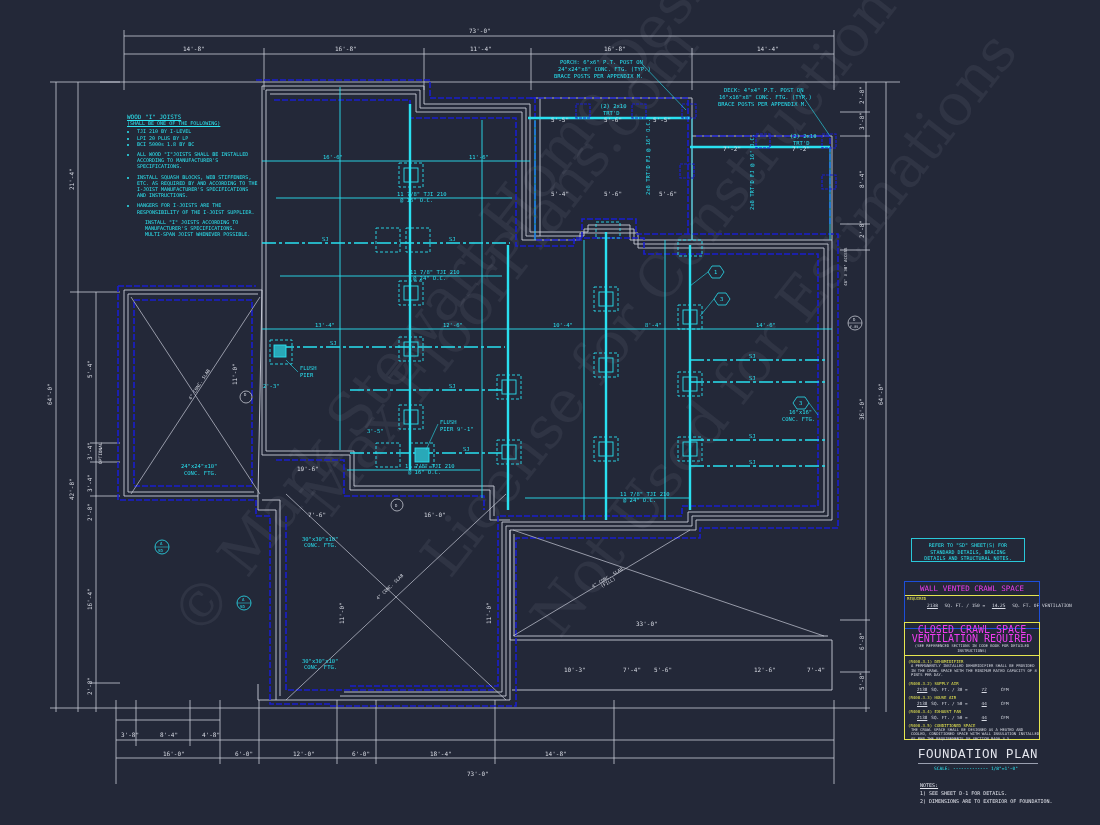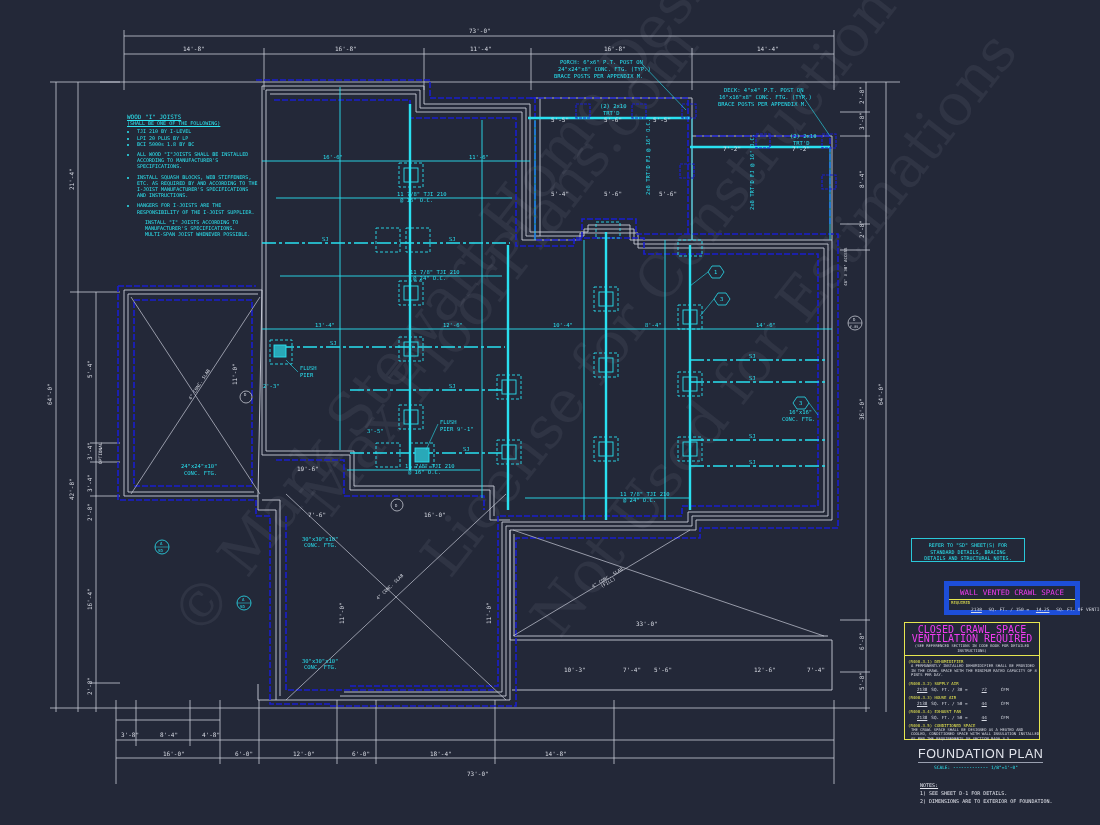--- a/index.html
+++ b/index.html
@@ -8,35 +8,35 @@
   .dim { fill:#d8dbe4; font-size:6px; font-family:"DejaVu Sans Mono", monospace; }
   .cy { fill:#29e0f0; font-size:5.5px; font-family:"DejaVu Sans Mono", monospace; }
   .wm { fill:rgba(210,215,230,0.07); font-family:"DejaVu Serif", serif; font-size:58px; }
   .note-box { position:absolute; left:127px; top:114px; width:132px; color:#2ce6f2; font-family:"DejaVu Sans Mono", monospace; font-size:5px; line-height:6.2px; }
   .note-box .title { text-decoration:underline; font-size:6px; }
   .note-box .sub { text-decoration:underline; }
   .note-box ul { margin:2px 0 0 0; padding-left:10px; }
   .note-box li { margin-bottom:4px; }
   .note-box .sub-list { padding-left:18px; list-style:none; }
   .refer { position:absolute; left:911px; top:538px; width:114px; height:24px; border:1px solid #2ac8d8; color:#2ce6f2; font-family:"DejaVu Sans Mono", monospace; font-size:5px; line-height:6.5px; text-align:center; padding-top:3px; box-sizing:border-box; }
-  .wvcs { position:absolute; left:944px; top:581px; width:136px; height:34px; border:5px solid #1d4ed8; box-sizing:border-box; }
+  .wvcs { position:absolute; left:904px; top:581px; width:136px; height:48px; border:1px solid #1d4ed8; box-sizing:border-box; }
   .wvcs .hdr { color:#f03cf0; font-family:"DejaVu Sans Mono", monospace; font-size:7.5px; text-align:center; border-bottom:1px solid #e6e650; height:13px; line-height:13px; }
   .wvcs .req { color:#e6e650; font-size:4px; font-family:"DejaVu Sans Mono", monospace; padding-left:2px; }
   .wvcs .row { color:#d8dbe4; font-size:4.5px; font-family:"DejaVu Sans Mono", monospace; padding-left:18px; margin-top:2px; white-space:nowrap; }
   .wvcs .u { text-decoration:underline; padding:0 4px; }
   .ccs { position:absolute; left:904px; top:622px; width:136px; height:118px; border:1px solid #e6e650; box-sizing:border-box; font-family:"DejaVu Sans Mono", monospace; }
   .ccs .hdr { color:#f03cf0; font-size:10px; text-align:center; line-height:9px; padding-top:2px; }
   .ccs .ref { color:#d8dbe4; font-size:3.8px; text-align:center; border-bottom:1px solid #e6e650; padding-bottom:2px; }
   .ccs .sec { color:#e6e650; font-size:4px; padding-left:3px; margin-top:3px; }
   .ccs .txt { color:#d8dbe4; font-size:3.8px; padding-left:6px; line-height:4.6px; }
   .ccs .row { color:#d8dbe4; font-size:4.3px; padding-left:8px; white-space:nowrap; margin-top:1px; }
   .ccs .u { text-decoration:underline; padding:0 4px; }
   .ccs .u2 { text-decoration:underline; padding:0 14px; }
   .title-block { position:absolute; left:918px; top:744px; width:150px; }
-  .title-block .t { color:#e4e6ee; font-family:Liberation Sans, sans-serif; font-size:12.5px; letter-spacing:0.5px; border-bottom:1.5px solid #9aa0b0; display:inline-block; padding-bottom:1px;text-align:right; }
+  .title-block .t { color:#e4e6ee; font-family:Liberation Mono, monospace; font-size:12.5px; letter-spacing:0.5px; border-bottom:1.5px solid #9aa0b0; display:inline-block; padding-bottom:1px;text-align:right; }
   .title-block .scale { color:#2ce6f2; font-family:"DejaVu Sans Mono", monospace; font-size:4.5px; margin-left:16px; margin-top:2px; }
   .notes { position:absolute; left:920px; top:781px; color:#e4e6ee; font-family:"DejaVu Sans Mono", monospace; font-size:5px; line-height:8px; }
   .notes .nt { text-decoration:underline; }
 </style>
 </head>
 <body>
 
 <svg id="sheet" viewBox="0 0 1100 825" xmlns="http://www.w3.org/2000/svg">
   <rect width="1100" height="825" fill="#232838"></rect>
 

